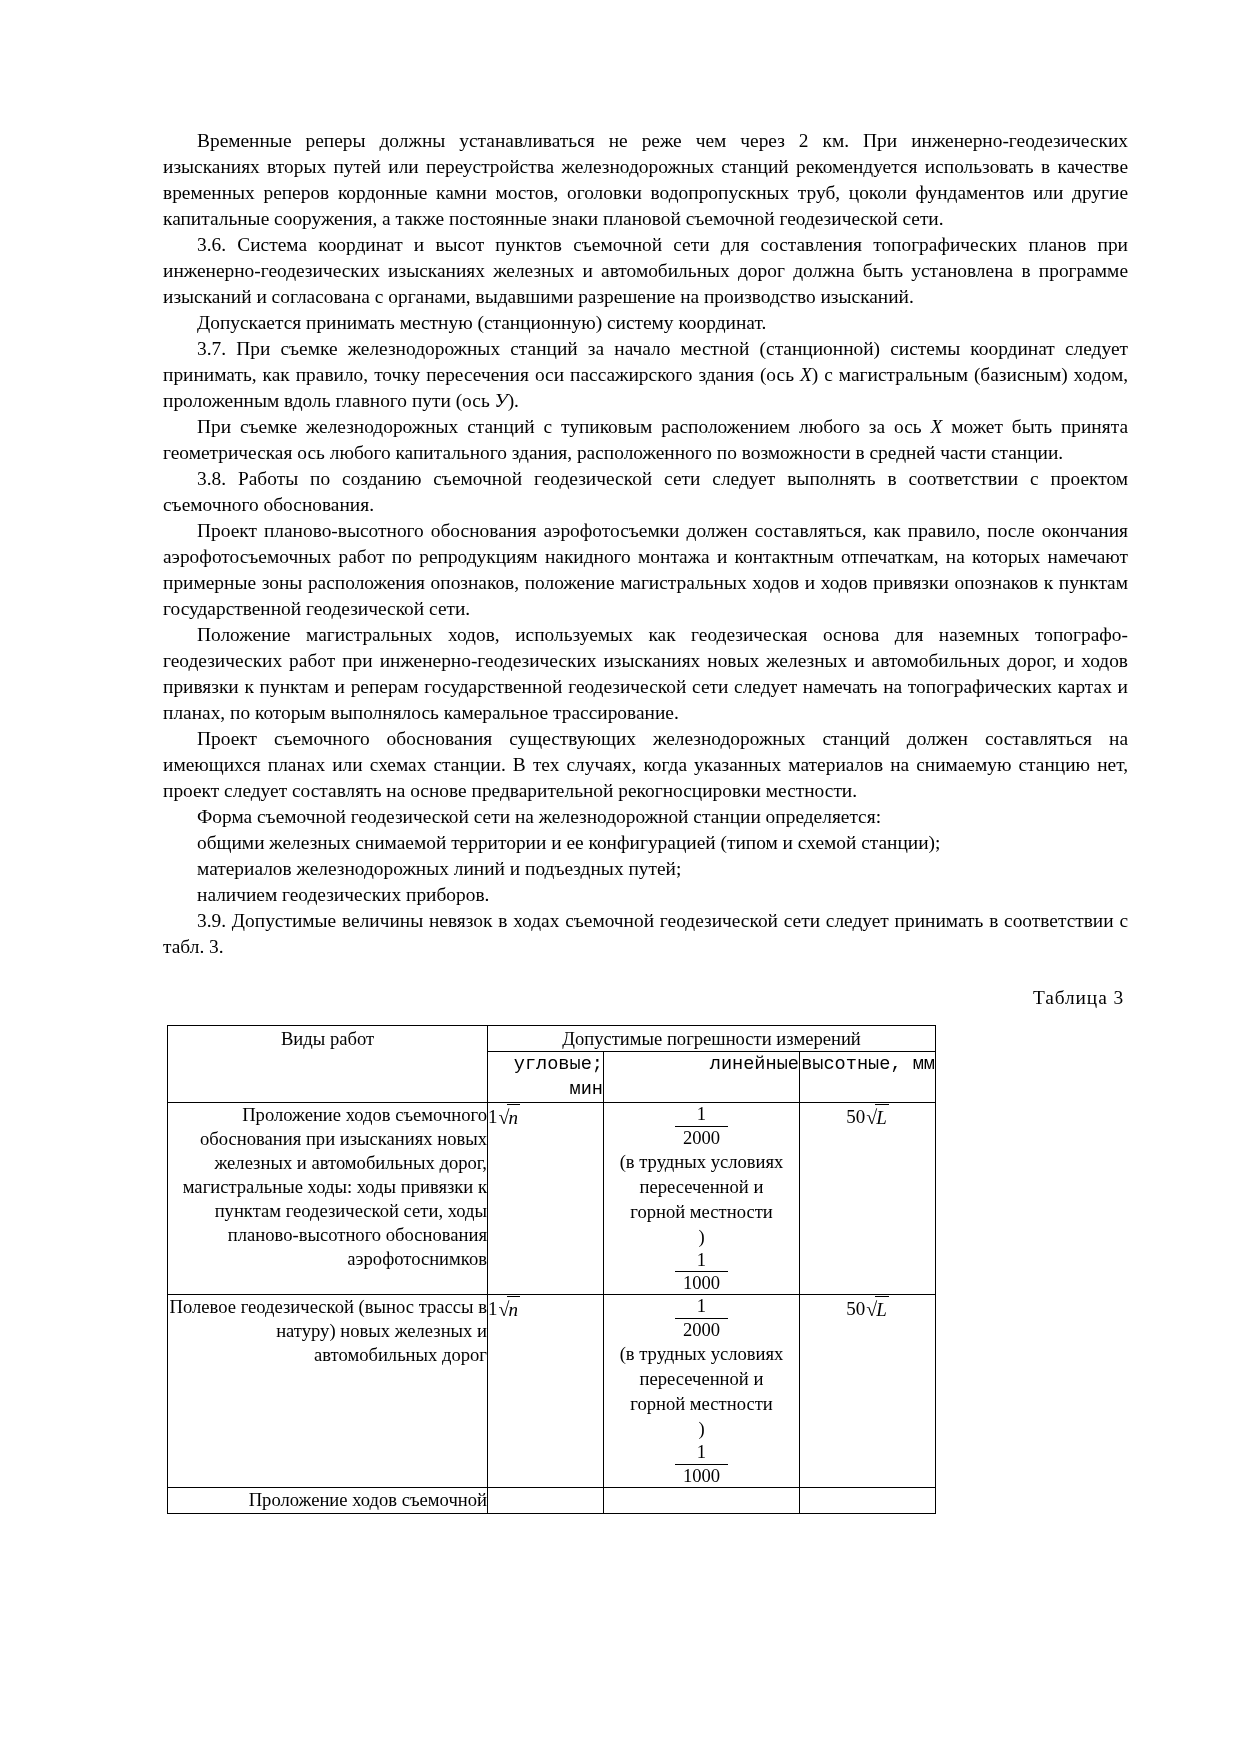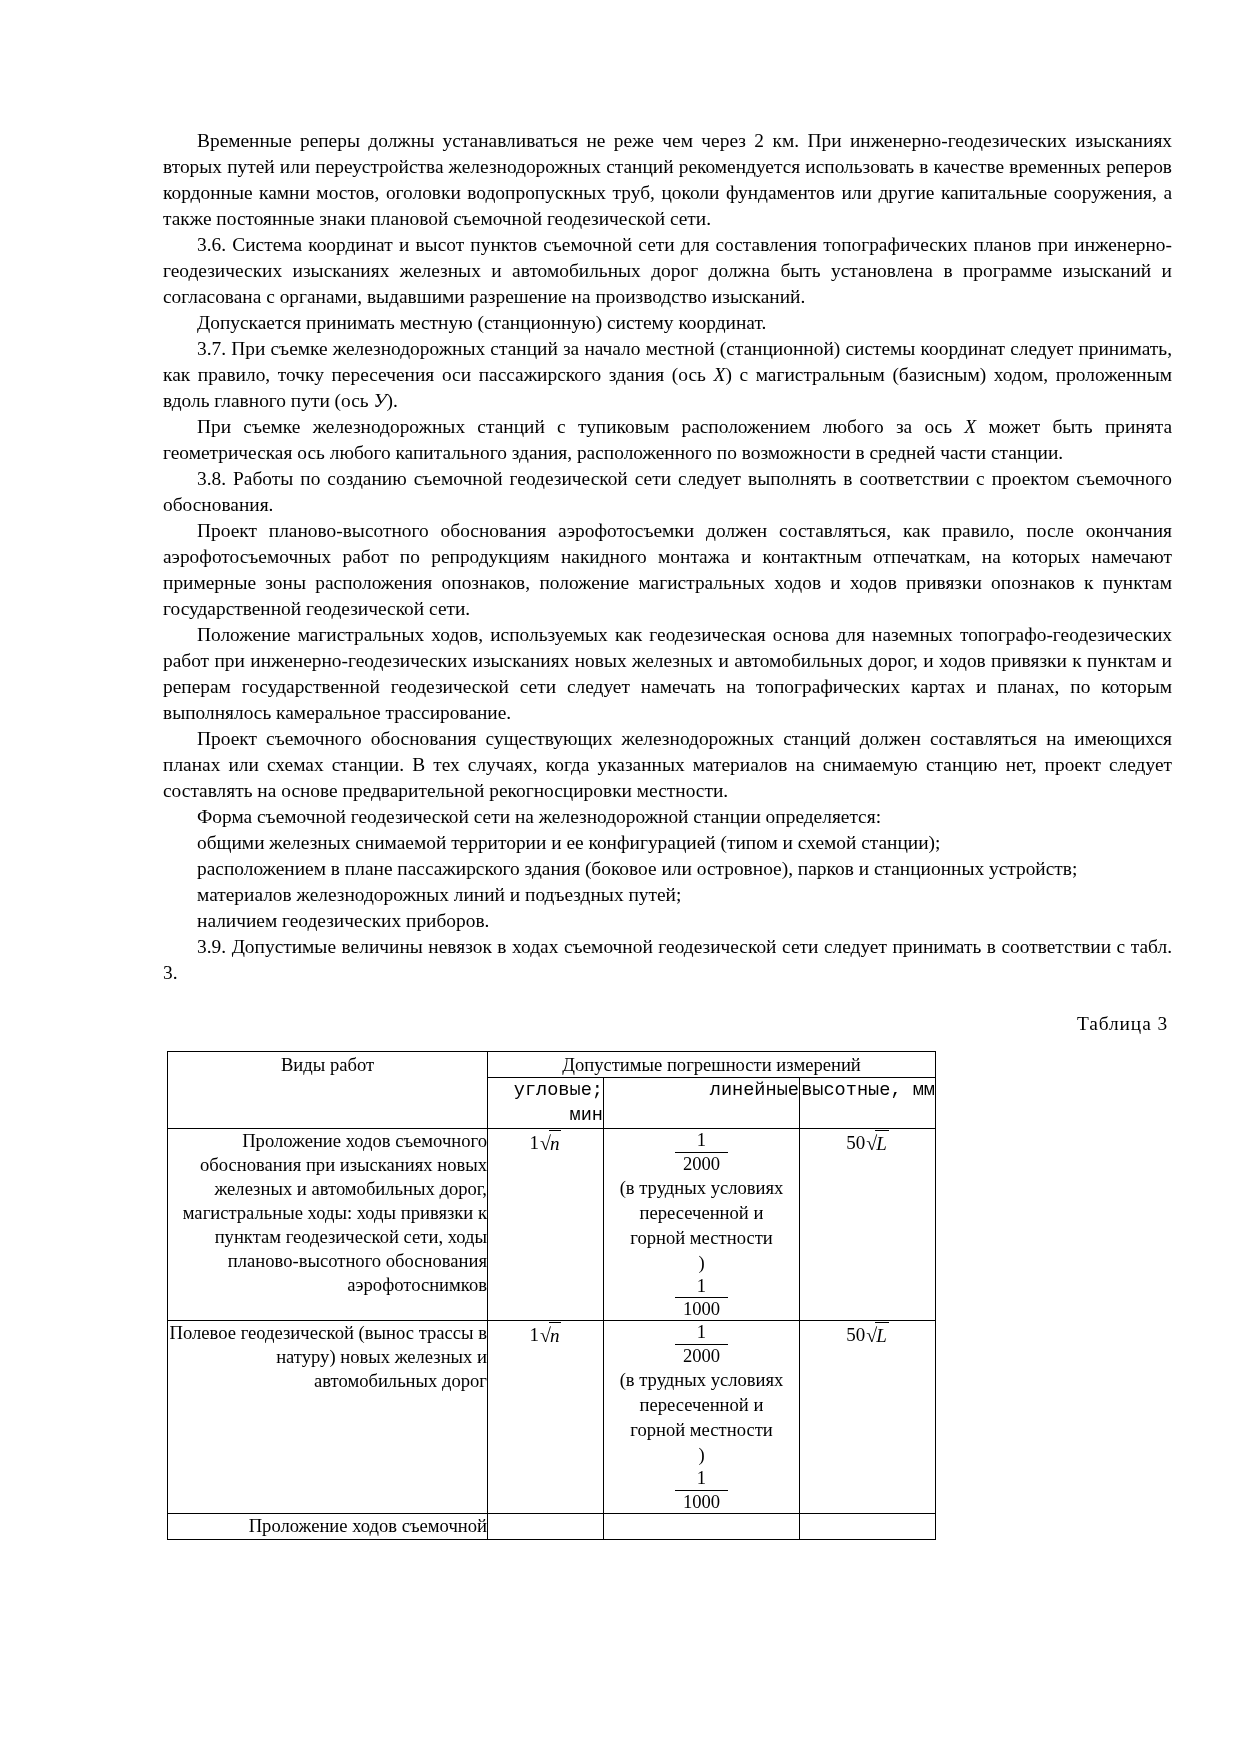--- a/index.html
+++ b/index.html
@@ -15,21 +15,21 @@
     font-family: "Liberation Serif", "DejaVu Serif", serif;
     color: #000000;
     overflow: hidden;
   }
   .page {
     position: absolute;
     left: 0; top: 0;
     width: 1240px;
     height: 1755px;
     box-sizing: border-box;
-    padding: 128px 68px 0 163px;
+    padding: 128px 112px 0 163px;
   }
   .body-text {
     font-size: 19.4px;
     line-height: 26.0px;
     text-align: justify;
     text-justify: inter-word;
   }
   p.para {
     margin: 0;
     text-indent: 34px;
@@ -81,21 +81,21 @@
     text-align: center;
     vertical-align: middle;
     padding: 6px 4px;
   }
   td.c-work {
     text-align: right;
     padding: 6px 6px 10px 10px;
     line-height: 24px;
   }
   td.c-ang {
-    text-align: center;
+    text-align: left;
     padding: 6px 4px 4px 4px;
   }
   td.c-lin {
     text-align: center;
     padding: 6px 4px 8px 4px;
     line-height: 25px;
   }
   td.c-hi {
     text-align: center;
     padding: 6px 4px 4px 4px;
@@ -171,21 +171,20 @@
     <p class="para">Проект планово-высотного обоснования аэрофотосъемки должен составляться, как правило, после окончания аэрофотосъемочных работ по репродукциям накидного монтажа и контактным отпечаткам, на которых намечают примерные зоны расположения опознаков, положение магистральных ходов и ходов привязки опознаков к пунктам государственной геодезической сети.</p>
 
     <p class="para">Положение магистральных ходов, используемых как геодезическая основа для наземных топографо-геодезических работ при инженерно-геодезических изысканиях новых железных и автомобильных дорог, и ходов привязки к пунктам и реперам государственной геодезической сети следует намечать на топографических картах и планах, по которым выполнялось камеральное трассирование.</p>
 
     <p class="para">Проект съемочного обоснования существующих железнодорожных станций должен составляться на имеющихся планах или схемах станции. В тех случаях, когда указанных материалов на снимаемую станцию нет, проект следует составлять на основе предварительной рекогносцировки местности.</p>
 
     <p class="para">Форма съемочной геодезической сети на железнодорожной станции определяется:</p>
 
     <p class="para">общими железных снимаемой территории и ее конфигурацией (типом и схемой станции);</p>
 
-    <p class="para">расположением в плане пассажирского здания (боковое или островное), парков и станционных устройств;</p>
 
     <p class="para">материалов железнодорожных линий и подъездных путей;</p>
 
     <p class="para">наличием геодезических приборов.</p>
 
     <p class="para">3.9. Допустимые величины невязок в ходах съемочной геодезической сети следует принимать в соответствии с табл. 3.</p>
 
   </div>
 
   <div class="table-caption">Таблица 3</div>

